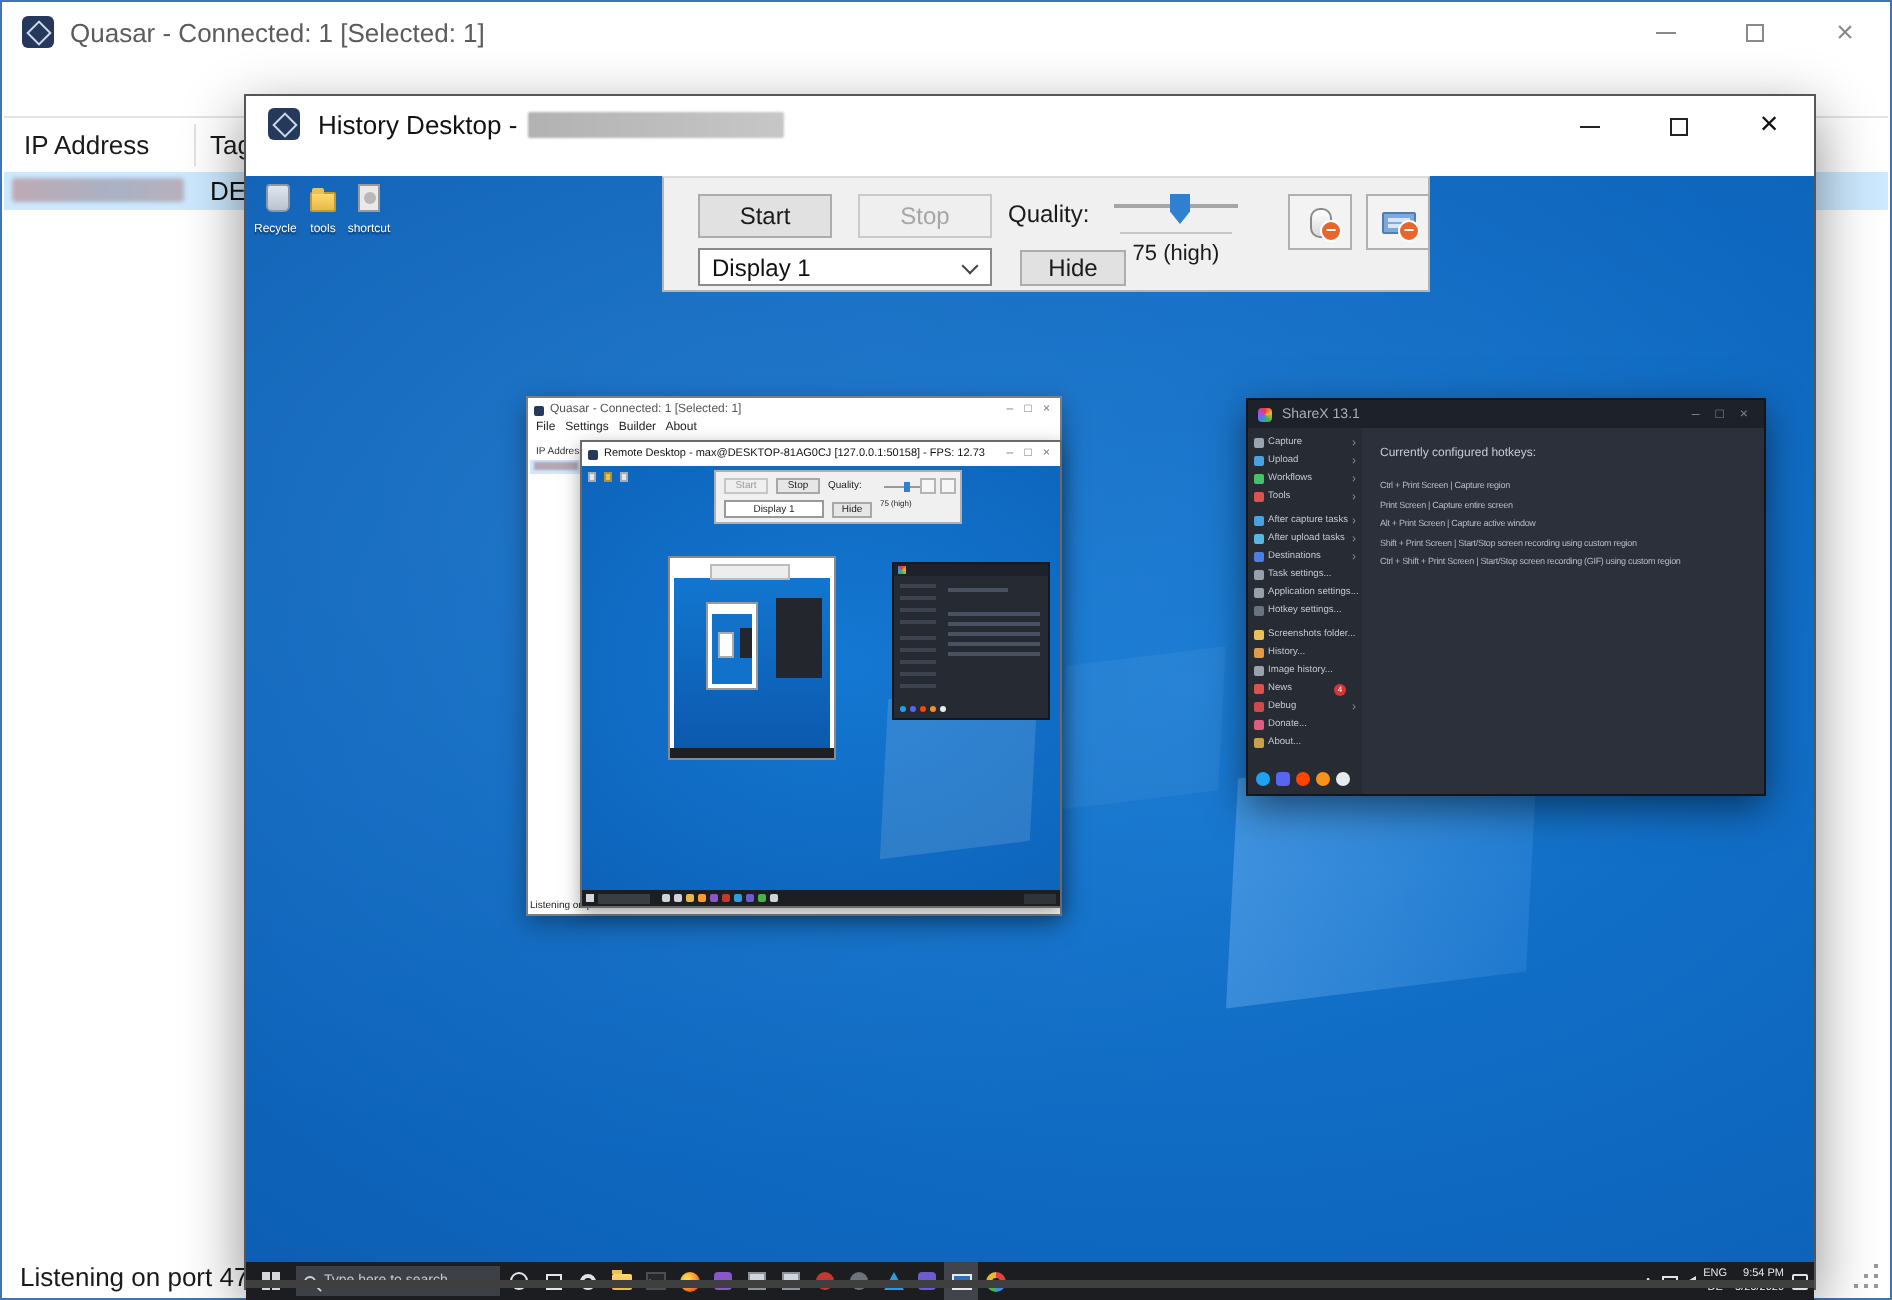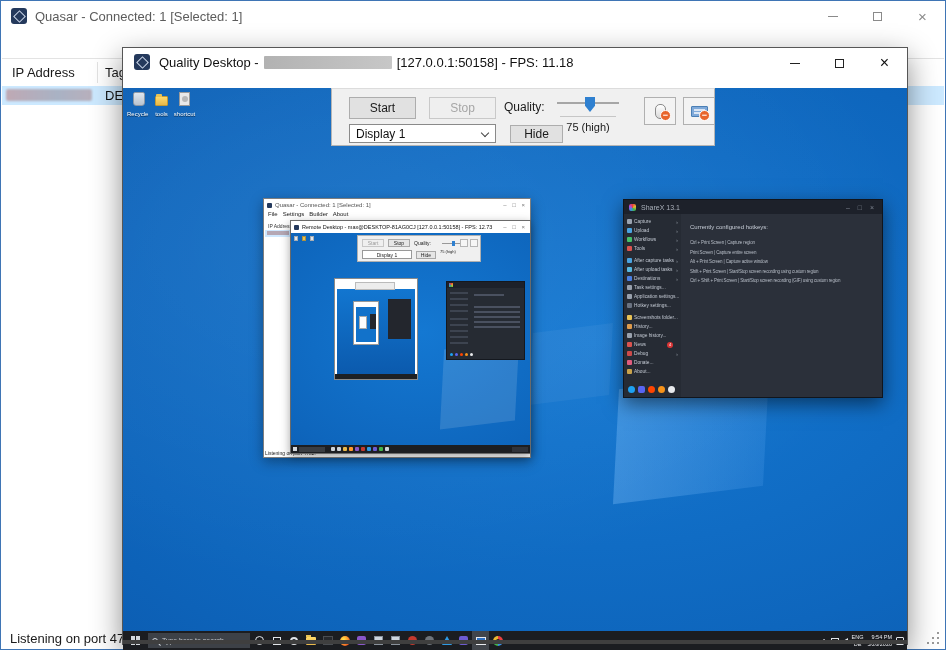--- a/index.html
+++ b/index.html
@@ -214,23 +214,22 @@
     <span class="st">Listening on port 4782.</span>
     <span class="grip"></span>
   </div>
 </div>
 
 <div class="rd">
 
   <div class="rd-title">
     <span class="qicon"></span>
     <span class="t">
-      <span>Quality Desktop -</span>
+      <span>History Desktop -</span>
       <span class="redact-t"></span>
-      <span>[127.0.0.1:50158] - FPS: 11.18</span>
     </span>
     <span class="wbtns">
       <span class="wbtn">
           <span class="g-min" style="background:#222"></span>
         </span>
       <span class="wbtn">
           <span class="g-max" style="border-color:#222"></span>
         </span>
       <span class="wbtn g-close" style="color:#111;font-size:16px">
           <span>×</span>

